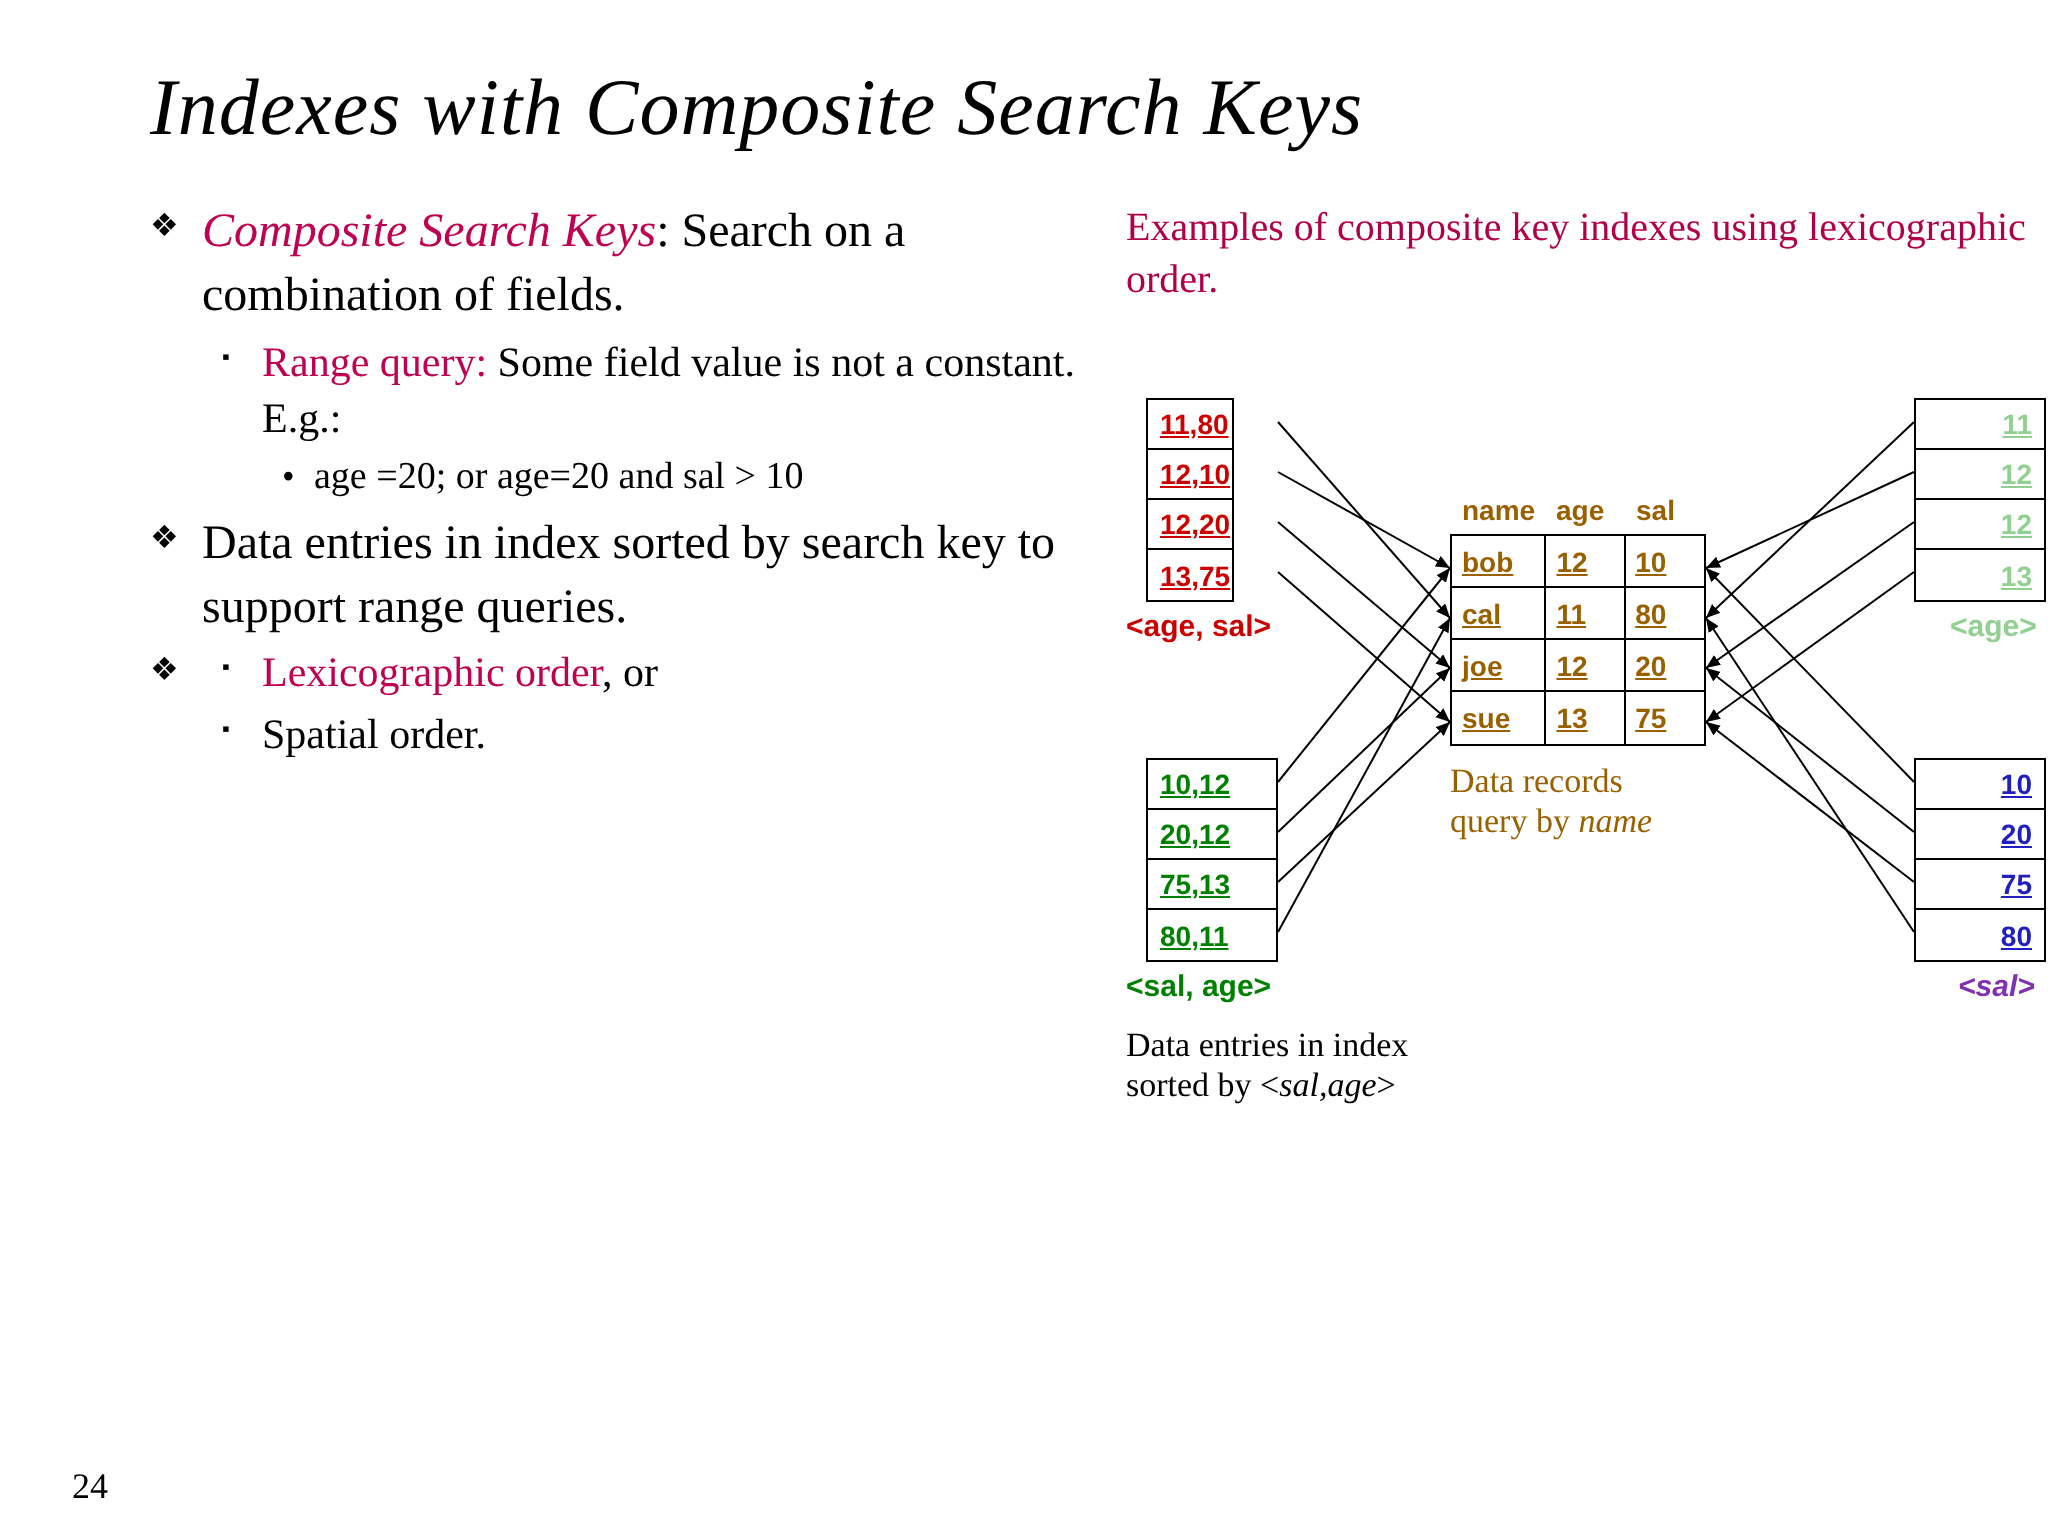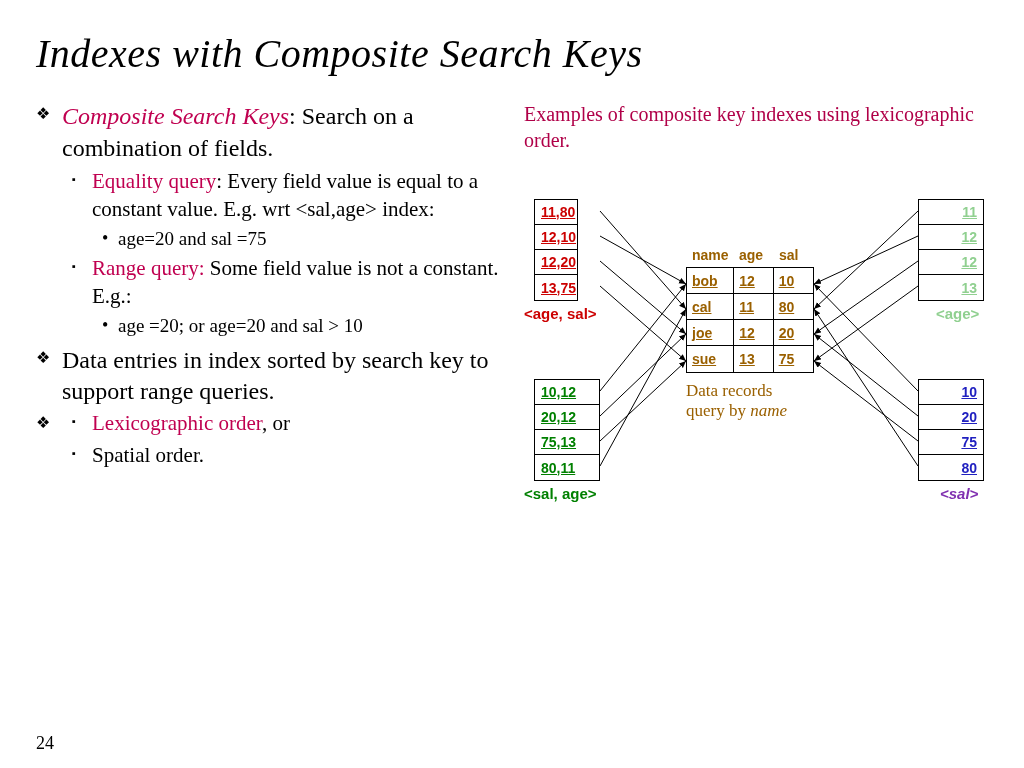--- a/index.html
+++ b/index.html
@@ -1,21 +1,21 @@
 <!DOCTYPE html>
 <html><head>
 <meta charset="utf-8">
 <style>
   * { box-sizing: border-box; margin: 0; padding: 0; }
   body {
     width: 1024px; height: 768px;
     font-family: Georgia, 'Times New Roman', serif;
     background: #fff; color: #000; position: relative; overflow: hidden;
   }
-  .slide { padding: 30px 36px 0 36px; }
+  .slide { padding: 30px 36px 0 36px; margin-left: 39px; }
   .title {
     font-style: italic; font-size: 40px; font-weight: normal;
     margin-bottom: 24px; letter-spacing: 0.5px;
     font-family: 'Palatino Linotype', Palatino, Georgia, serif;
   }
   .cols { display: flex; gap: 18px; }
   .leftcol { flex: 0 0 470px; }
   .rightcol { flex: 1; position: relative; }
 
   ul.lvl1 { list-style: none; padding-left: 0; }
@@ -67,26 +67,20 @@
 
 <div class="slide">
   <h1 class="title">Indexes with Composite Search Keys</h1>
 
   <div class="cols">
     <div class="leftcol">
       <ul class="lvl1">
         <li>
           <span class="accent ital">Composite Search Keys</span><span>: Search on a combination of fields.</span>
           <ul class="lvl2">
-            <li>
-              <span class="accent">Equality query</span><span>: Every field value is equal to a constant value. E.g. wrt &lt;sal,age&gt; index:</span>
-              <ul class="lvl3">
-                <li>age=20 and sal =75</li>
-              </ul>
-            </li>
             <li>
               <span class="accent">Range query:</span><span> Some field value is not a constant. E.g.:</span>
               <ul class="lvl3">
                 <li>age =20; or age=20 and sal &gt; 10</li>
               </ul>
             </li>
           </ul>
         </li>
         <li>Data entries in index sorted by search key to support range queries.</li>
       </ul>
@@ -246,20 +240,24 @@
                 <span style="text-decoration:underline;">75</span>
               </div>
           </div>
         </div>
 
         <div class="caption brown" style="left:162px; top:212px;">
           <span>Data records</span><br>
           <span>query by </span><span class="ital">name</span>
         </div>
 
+        <div class="caption" style="left:0px; top:344px; color:#000;">
+          <span>Data entries in index</span><br>
+          <span>sorted by &lt;</span><span class="ital">sal,age</span><span>&gt;</span>
+        </div>
 
 
       </div>
     </div>
   </div>
 </div>
 
 <div class="footer">
   <span>24</span>
 </div>

